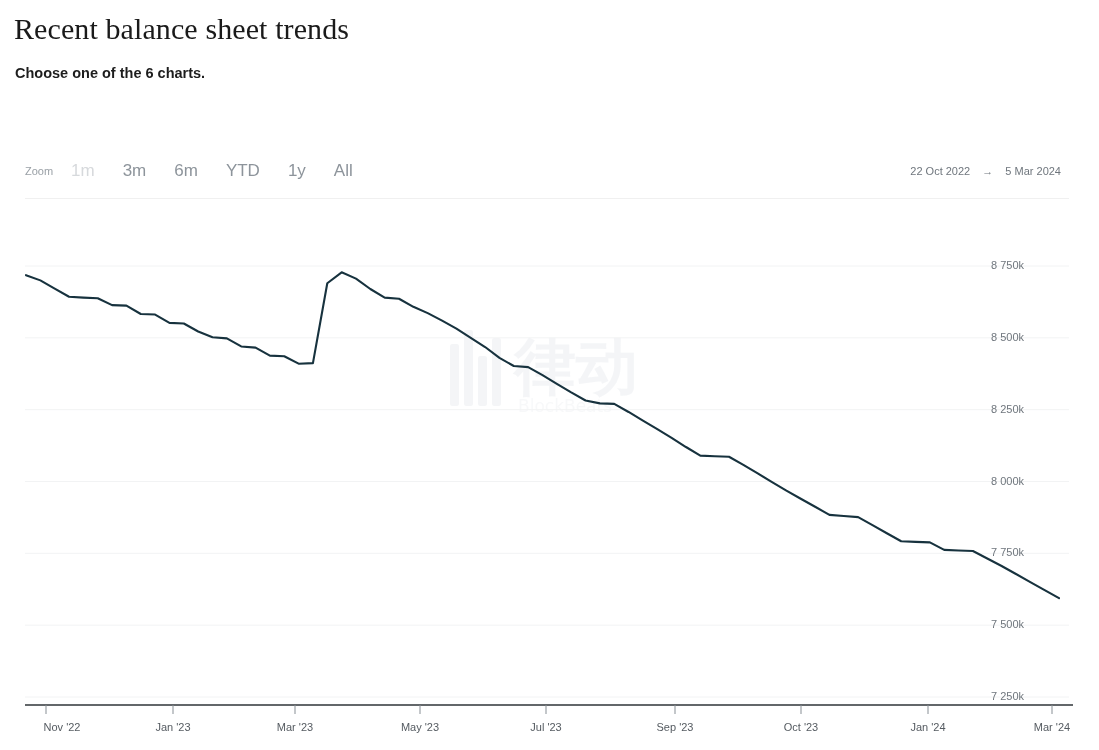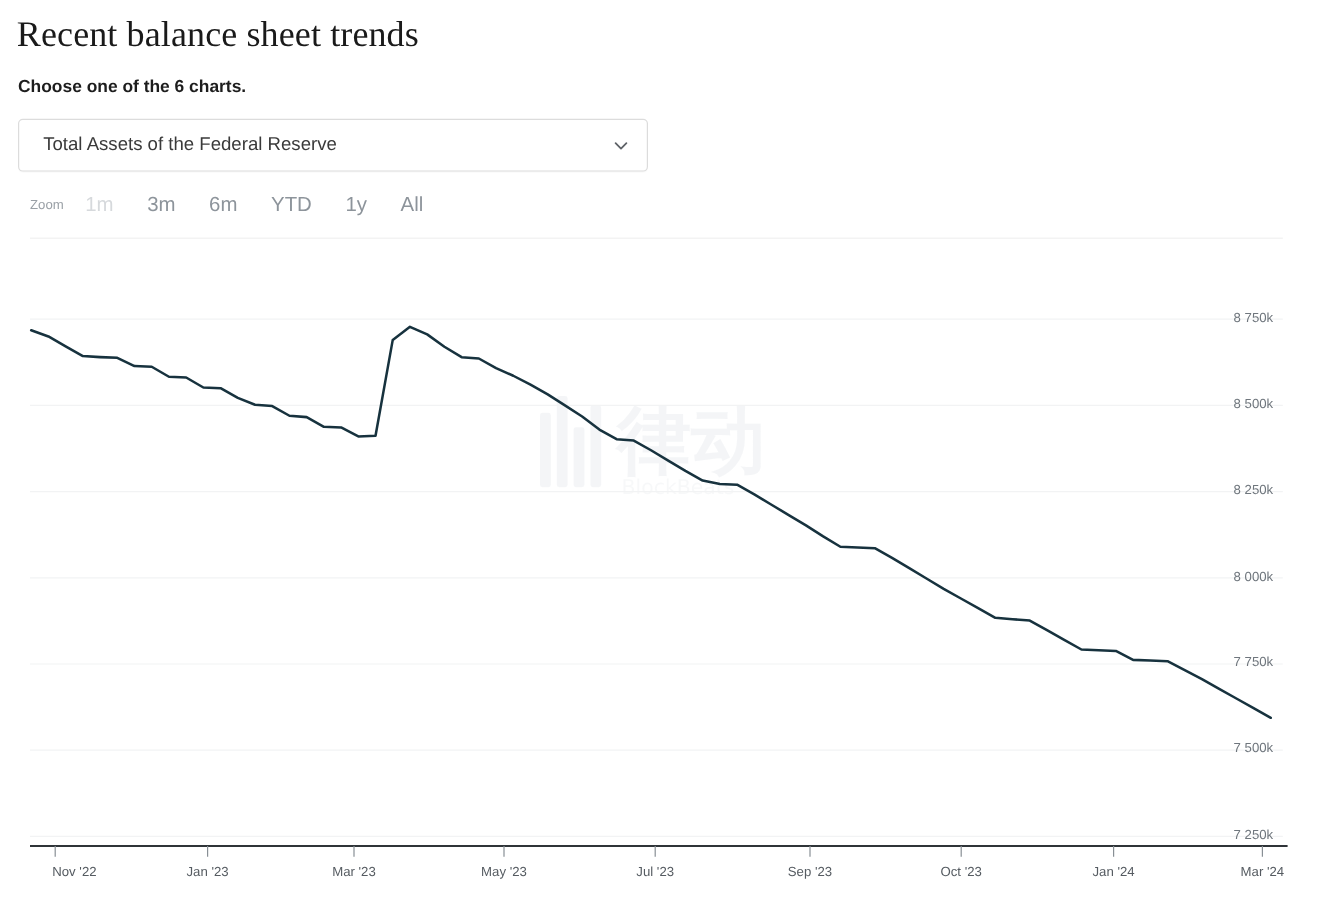--- a/index.html
+++ b/index.html
@@ -123,21 +123,20 @@
     left: 0; top: 0;
     width: 1099px; height: 750px;
     pointer-events: none;
   }
   .plot svg { display: block; }
 
   .ylabel {
     position: absolute;
     font-size: 11px;
     color: #6f767d;
-    text-align: right;
     white-space: nowrap;
     width: 70px;
   }
   .xlabel {
     position: absolute;
     font-size: 11px;
     color: #555b61;
     text-align: center;
     white-space: nowrap;
     width: 90px;
@@ -154,38 +153,35 @@
   }
 </style>
 </head>
 <body>
 
 <div id="page">
 
   <div class="page-title">Recent balance sheet trends</div>
   <div class="subtitle">Choose one of the 6 charts.</div>
 
-  <div class="select-wrap">
-    <span class="select-value">Total Assets of the Federal Reserve</span>
-    <span class="chevron">
-      <svg width="13" height="13" viewBox="0 0 13 13">
-        <path d="M2 4.3 L6.5 8.8 L11 4.3" fill="none" stroke="#5f6368" stroke-width="1.5" stroke-linecap="round" stroke-linejoin="round"></path>
-      </svg>
-    </span>
-  </div>
 
   <div class="rangebar">
     <span class="zoom-label">Zoom</span>
     <div class="zoom-btns">
       <span class="zbtn dim">1m</span>
       <span class="zbtn">3m</span>
       <span class="zbtn">6m</span>
       <span class="zbtn">YTD</span>
       <span class="zbtn">1y</span>
       <span class="zbtn">All</span>
+    </div>
+    <div class="daterange">
+      <span class="dt">22 Oct 2022</span>
+      <span class="arrow">→</span>
+      <span class="dt">5 Mar 2024</span>
     </div>
   </div>
 
   <div class="top-sep"></div>
 
   <div class="watermark">
     <svg width="230" height="95" viewBox="0 0 230 95">
       <g fill="#dfe3e8">
         <rect x="2" y="22" width="9" height="62" rx="2"></rect>
         <rect x="16" y="8" width="9" height="76" rx="2"></rect>

